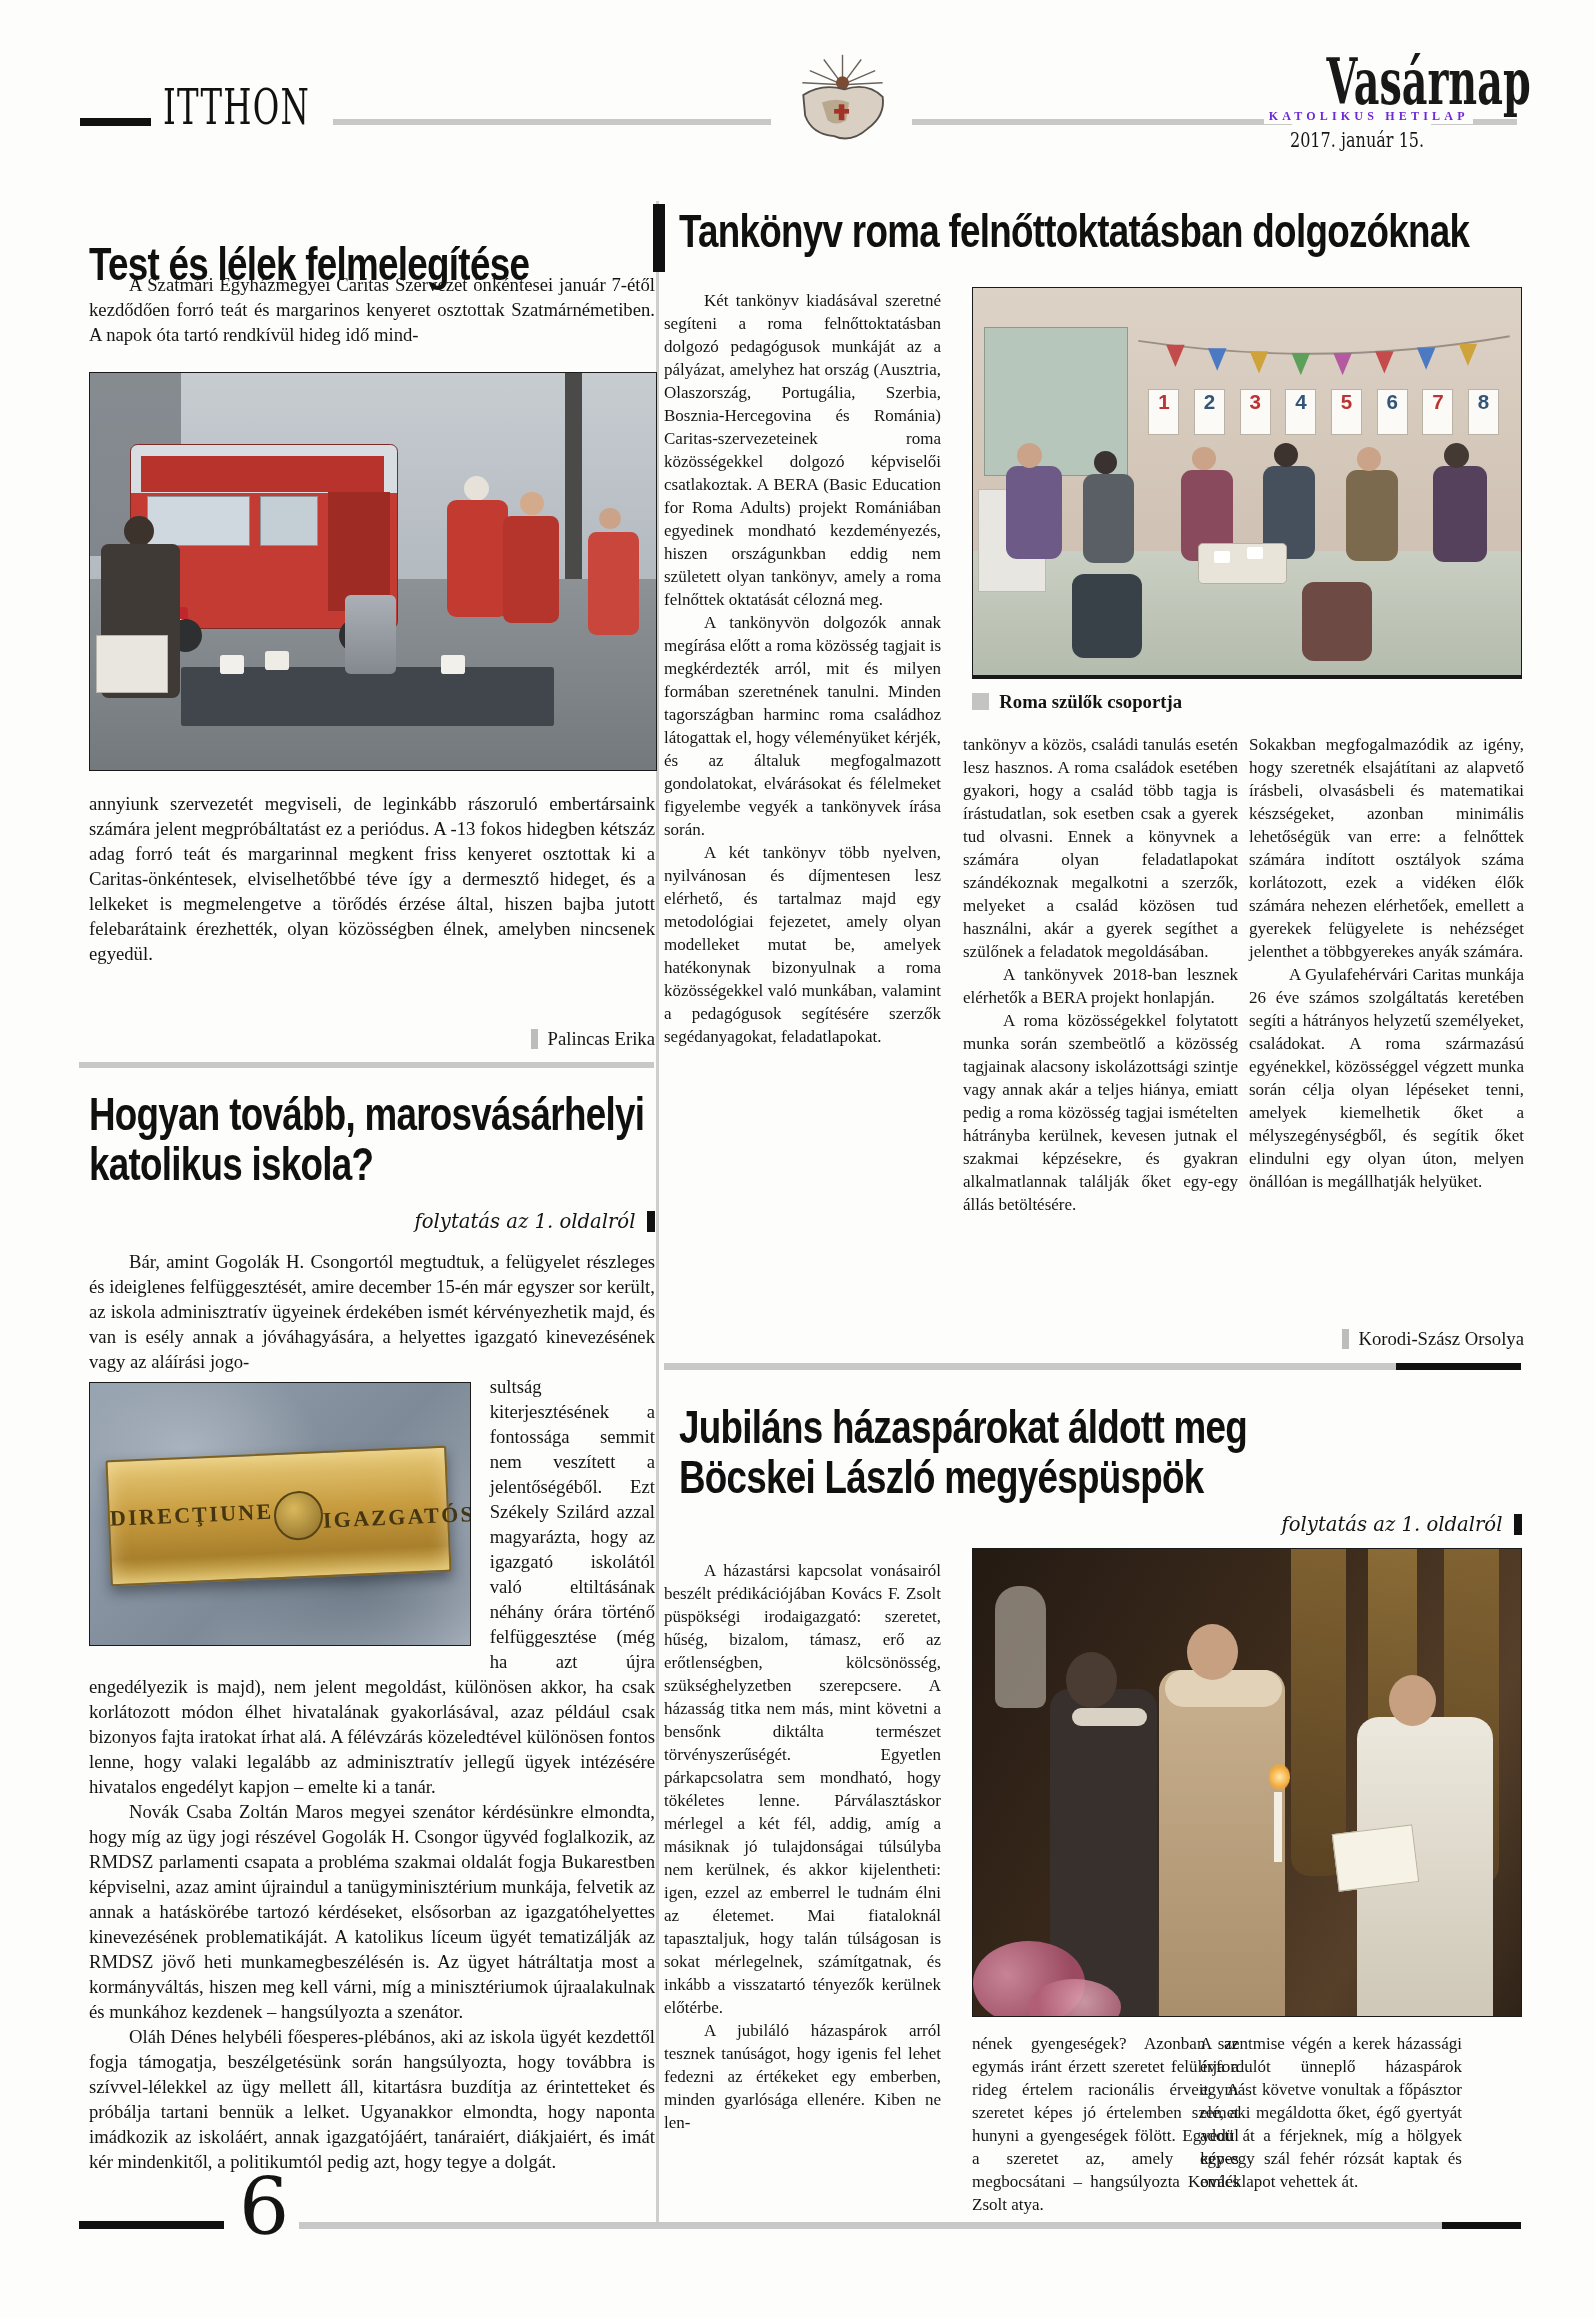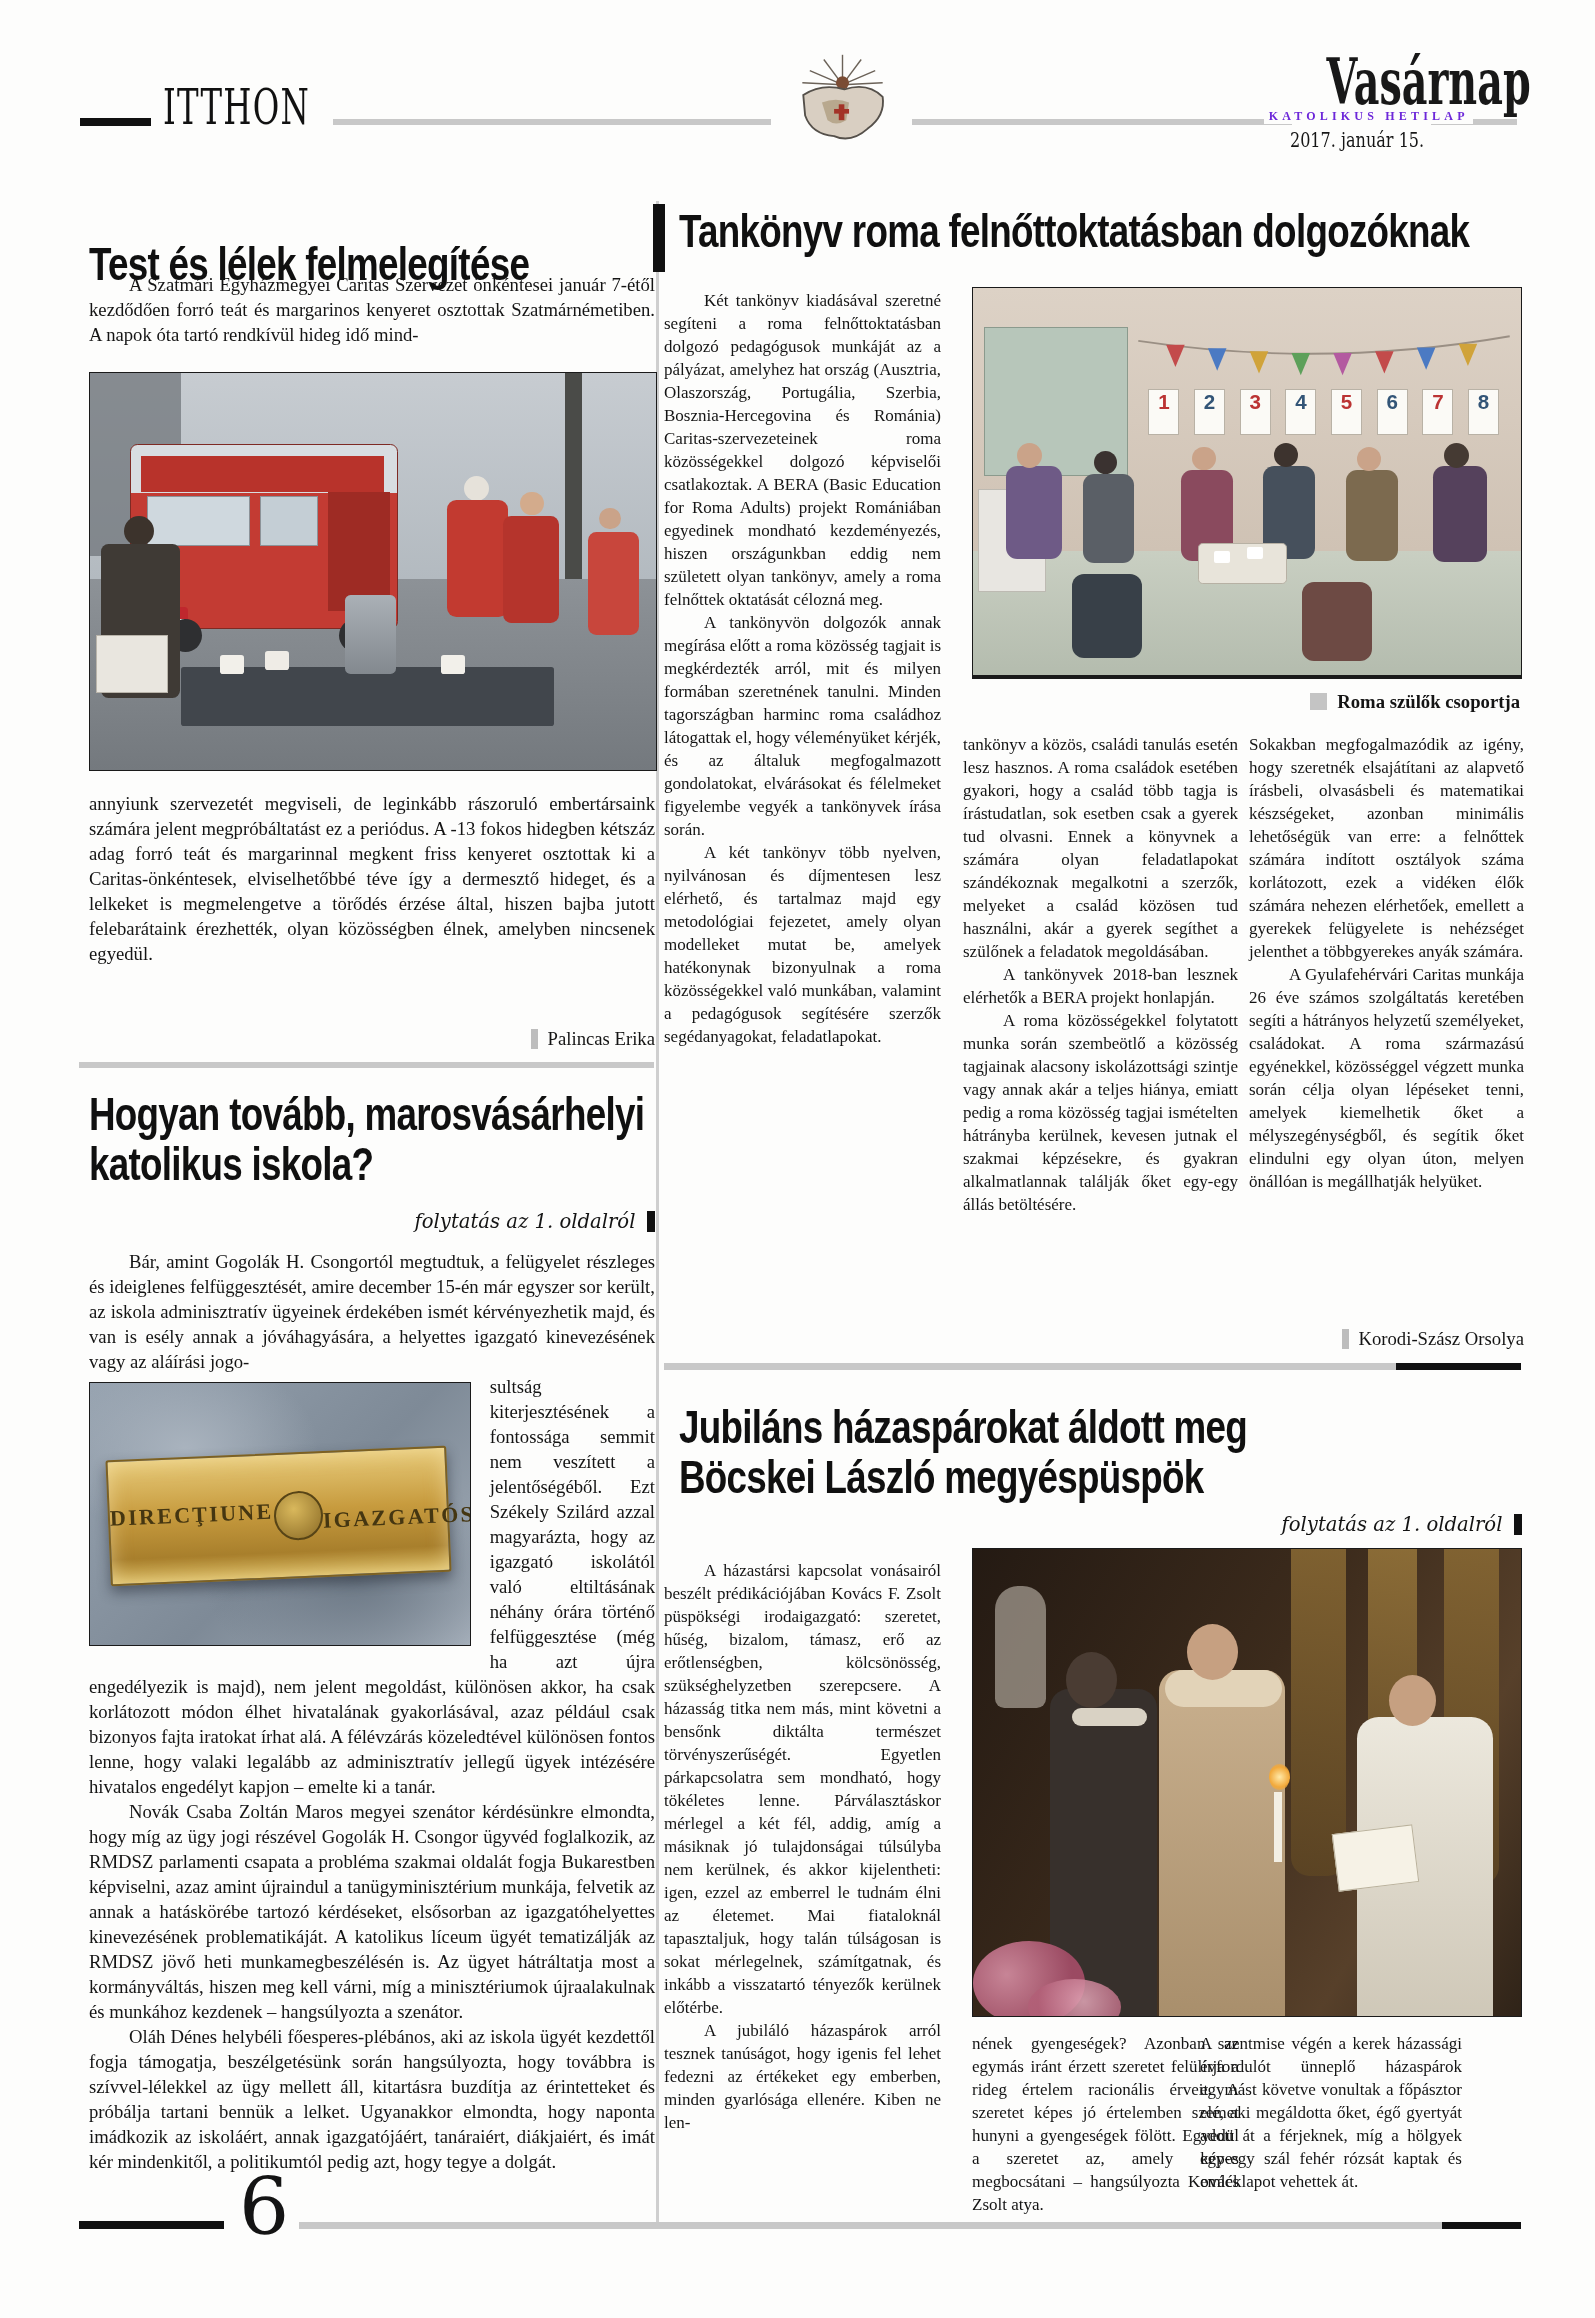--- a/index.html
+++ b/index.html
@@ -37,21 +37,21 @@
   }
   .headline>span{display:inline-block;transform:scaleX(.8);transform-origin:0 50%;letter-spacing:-0.9px;}
   .h94{font-size:46px;line-height:50px;}
   
   .body-l{font-size:18.7px;line-height:25px;text-align:justify;}
   .body-r{font-size:17px;line-height:23px;text-align:justify;}
   .body-l p,.body-r p{margin:0;text-indent:40px;}
   .body-l p.noind,.body-r p.noind{text-indent:0;}
   .byline{font-size:18.7px;font-weight:400;text-align:right;}
   .byline .bsq{display:inline-block;width:7.5px;height:19.6px;background:#bdbdbd;margin-right:9.3px;vertical-align:-3.7px;}
-  .caption{font-size:18.7px;font-weight:700;text-align:right;}
+  .caption{font-size:18.7px;font-weight:700;}
   .caption .csq{display:inline-block;width:17px;height:17px;background:#c4c4c4;margin-right:10.3px;vertical-align:-1.9px;}
   .folyt{font-family:"DejaVu Serif",serif;font-style:italic;font-size:19.6px;text-align:right;}
   .folyt .fbar{display:inline-block;width:8.4px;height:20.6px;background:#111;margin-left:11.2px;vertical-align:-3.7px;}
   .vdiv{background:#cfcfcf;width:2.8px;}
   
   .photo{position:absolute;overflow:hidden;border:1.4px solid #1a1a1a;background:#9aa0a6;}
   .photo *{position:absolute;}
   
   .pagenum{font-family:"DejaVu Serif",serif;font-size:79px;line-height:70px;}
   

